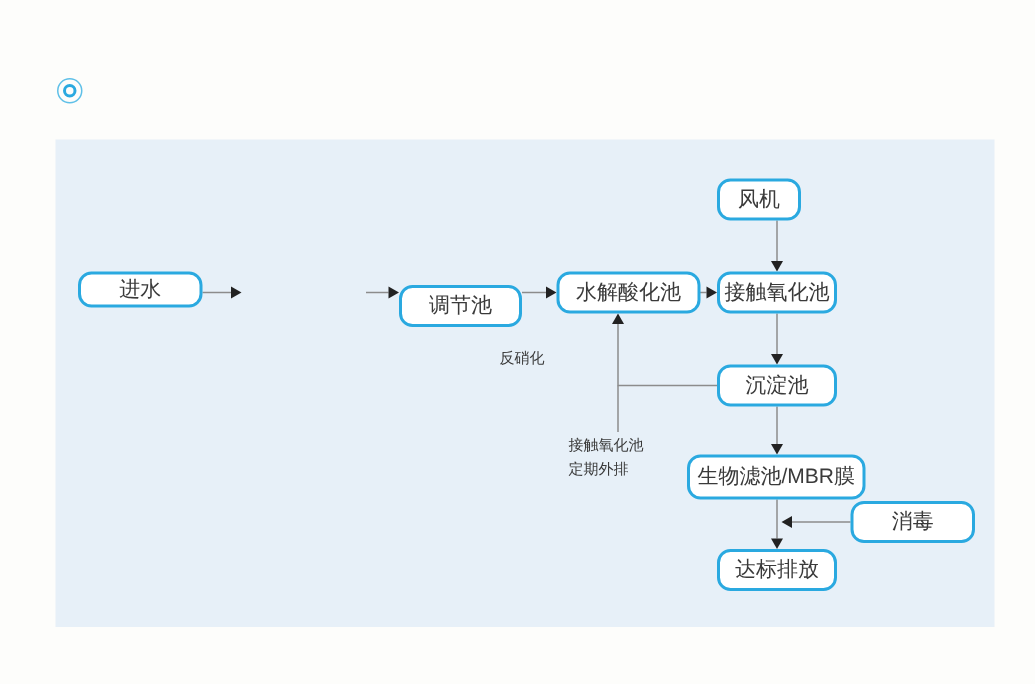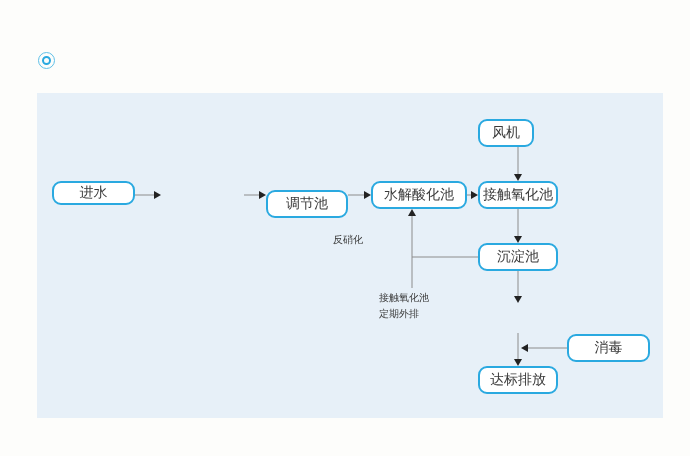--- a/index.html
+++ b/index.html
@@ -104,20 +104,21 @@
 
     <path d="M375,164 L375,195"></path>
   </svg>
 
   <div class="node" id="n-inlet">进水</div>
   <div class="node" id="n-regulating">调节池</div>
   <div class="node" id="n-hydrolysis">水解酸化池</div>
   <div class="node" id="n-contact">接触氧化池</div>
   <div class="node" id="n-blower">风机</div>
   <div class="node" id="n-sediment">沉淀池</div>
+  <div class="node" id="n-biofilter">生物滤池/MBR膜</div>
   <div class="node" id="n-disinfection">消毒</div>
   <div class="node" id="n-discharge">达标排放</div>
 
   <div class="note" id="note-denit">反硝化</div>
   <div class="note" id="note-sludge">
     <div>接触氧化池</div>
     <div>定期外排</div>
   </div>
 
 </div>

